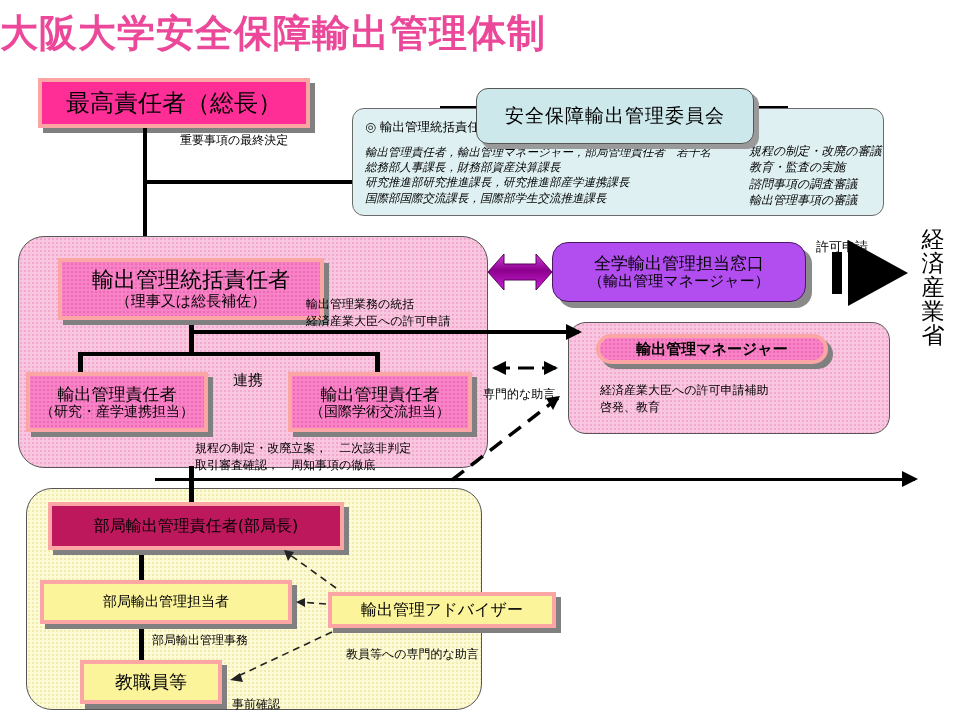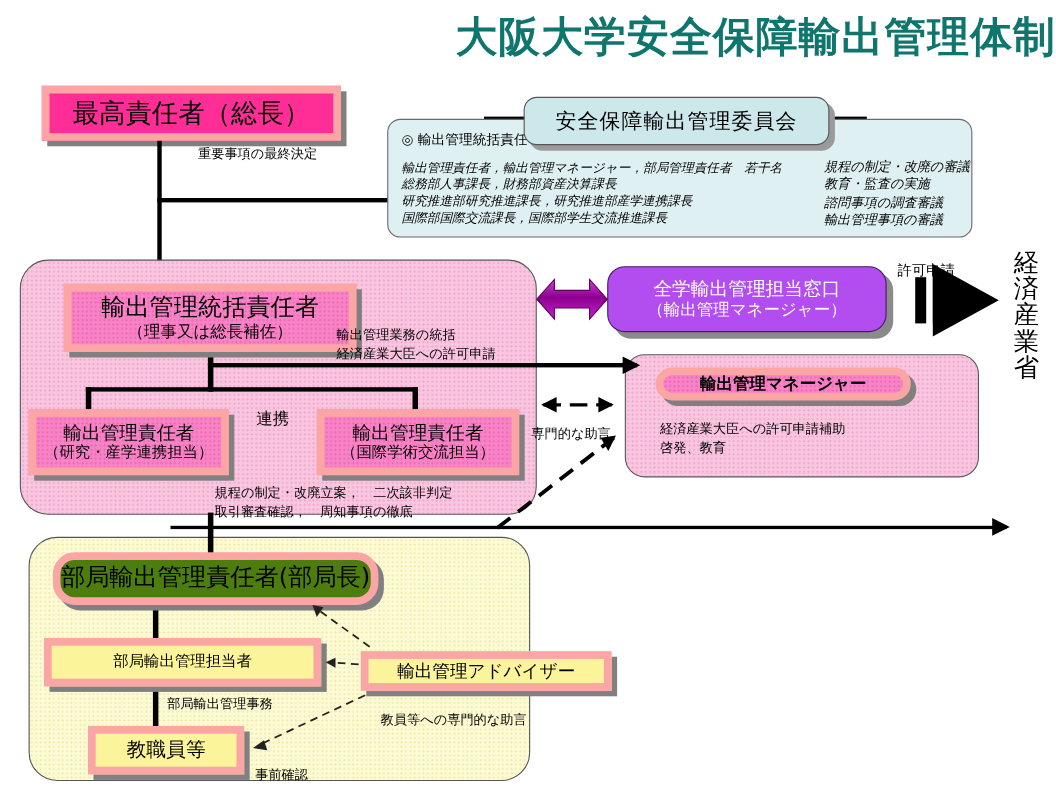--- a/index.html
+++ b/index.html
@@ -8,48 +8,48 @@
     background: #ffffff;
     font-family: "DejaVu Sans", "Liberation Sans", sans-serif;
     overflow: hidden;
     position: relative;
   }
   #stage { position: absolute; left: 0; top: 0; width: 960px; height: 720px; }
 
   
   .title {
     position: absolute; left: 0; top: 8px; width: 960px;
-    text-align: right;
+    text-align: left;
     font-size: 38px; font-weight: bold; letter-spacing: 1px;
-    color: #0f766e; white-space: nowrap;
+    color: #ec4899; white-space: nowrap;
   }
 
   
   .box {
     position: absolute;
-    border: 7px solid #fca5a5;
+    border: 4px solid #fca5a5;
     box-shadow: 5px 5px 0 0 #808080;
     display: flex; flex-direction: column;
     align-items: center; justify-content: center;
     text-align: center; line-height: 1.12;
     color: #000;
   }
   .box .l1 { white-space: nowrap; }
   .box .l2 { white-space: nowrap; }
 
   
   #box-top {
     left: 38px; top: 78px; width: 272px; height: 50px;
     background: #ff2e97;
     font-size: 24px;
   }
 
   
   #committee-header {
-    position: absolute; left: 476px; top: 88px; width: 278px; height: 44px;
+    position: absolute; left: 476px; top: 88px; width: 278px; height: 56px;
     border: 1px solid #555; border-radius: 12px;
     background: #cce8ea;
     box-shadow: 5px 5px 0 0 #9a9a9a;
     display: flex; align-items: center; justify-content: center;
     font-size: 19px; letter-spacing: 1px; color: #000;
     z-index: 6;
   }
   
   #committee-body {
     position: absolute; left: 352px; top: 108px; width: 532px; height: 108px;
@@ -106,21 +106,21 @@
   #box-mgr-research .l1, #box-mgr-intl .l1 { font-size: 17px; }
   #box-mgr-research .l2, #box-mgr-intl .l2 { font-size: 14px; }
 
   
   #box-window {
     position: absolute; left: 552px; top: 242px; width: 254px; height: 60px;
     border: 1.5px solid #4a1860; border-radius: 16px;
     background: #b24ef0;
     box-shadow: 6px 6px 0 0 #8a8a8a;
     display: flex; flex-direction: column; align-items: center; justify-content: center;
-    line-height: 1.15; color: #ffffff; z-index: 4;
+    line-height: 1.15; color: #000000; z-index: 4;
   }
   #box-window .l1 { font-size: 17px; white-space: nowrap; }
   #box-window .l2 { font-size: 15px; white-space: nowrap; }
 
   
   #mgr-container {
     position: absolute; left: 568px; top: 322px; width: 322px; height: 112px;
     border: 1.5px solid #555; border-radius: 18px;
     background: #f9c6e0;
     background-image: radial-gradient(#f2a8cf 0.8px, transparent 0.9px);
@@ -143,21 +143,21 @@
   #yellow-container {
     position: absolute; left: 26px; top: 488px; width: 456px; height: 222px;
     border: 1.5px solid #555; border-radius: 26px;
     background: #fdfbd6;
     background-image: radial-gradient(#f1ecad 0.8px, transparent 0.9px);
     background-size: 4px 4px;
     z-index: 2;
   }
   #box-dept-head {
     left: 48px; top: 502px; width: 296px; height: 48px;
-    background: #4d7c0f; font-size: 22px; z-index: 4; border-radius: 20px;
+    background: #be185d; font-size: 16px; z-index: 4;
   }
   #box-dept-staff {
     left: 40px; top: 580px; width: 252px; height: 44px;
     background: #fbf49b; font-size: 14px; z-index: 4;
   }
   #box-faculty {
     left: 80px; top: 660px; width: 142px; height: 44px;
     background: #fbf49b; font-size: 18px; z-index: 4;
   }
   #box-advisor {

